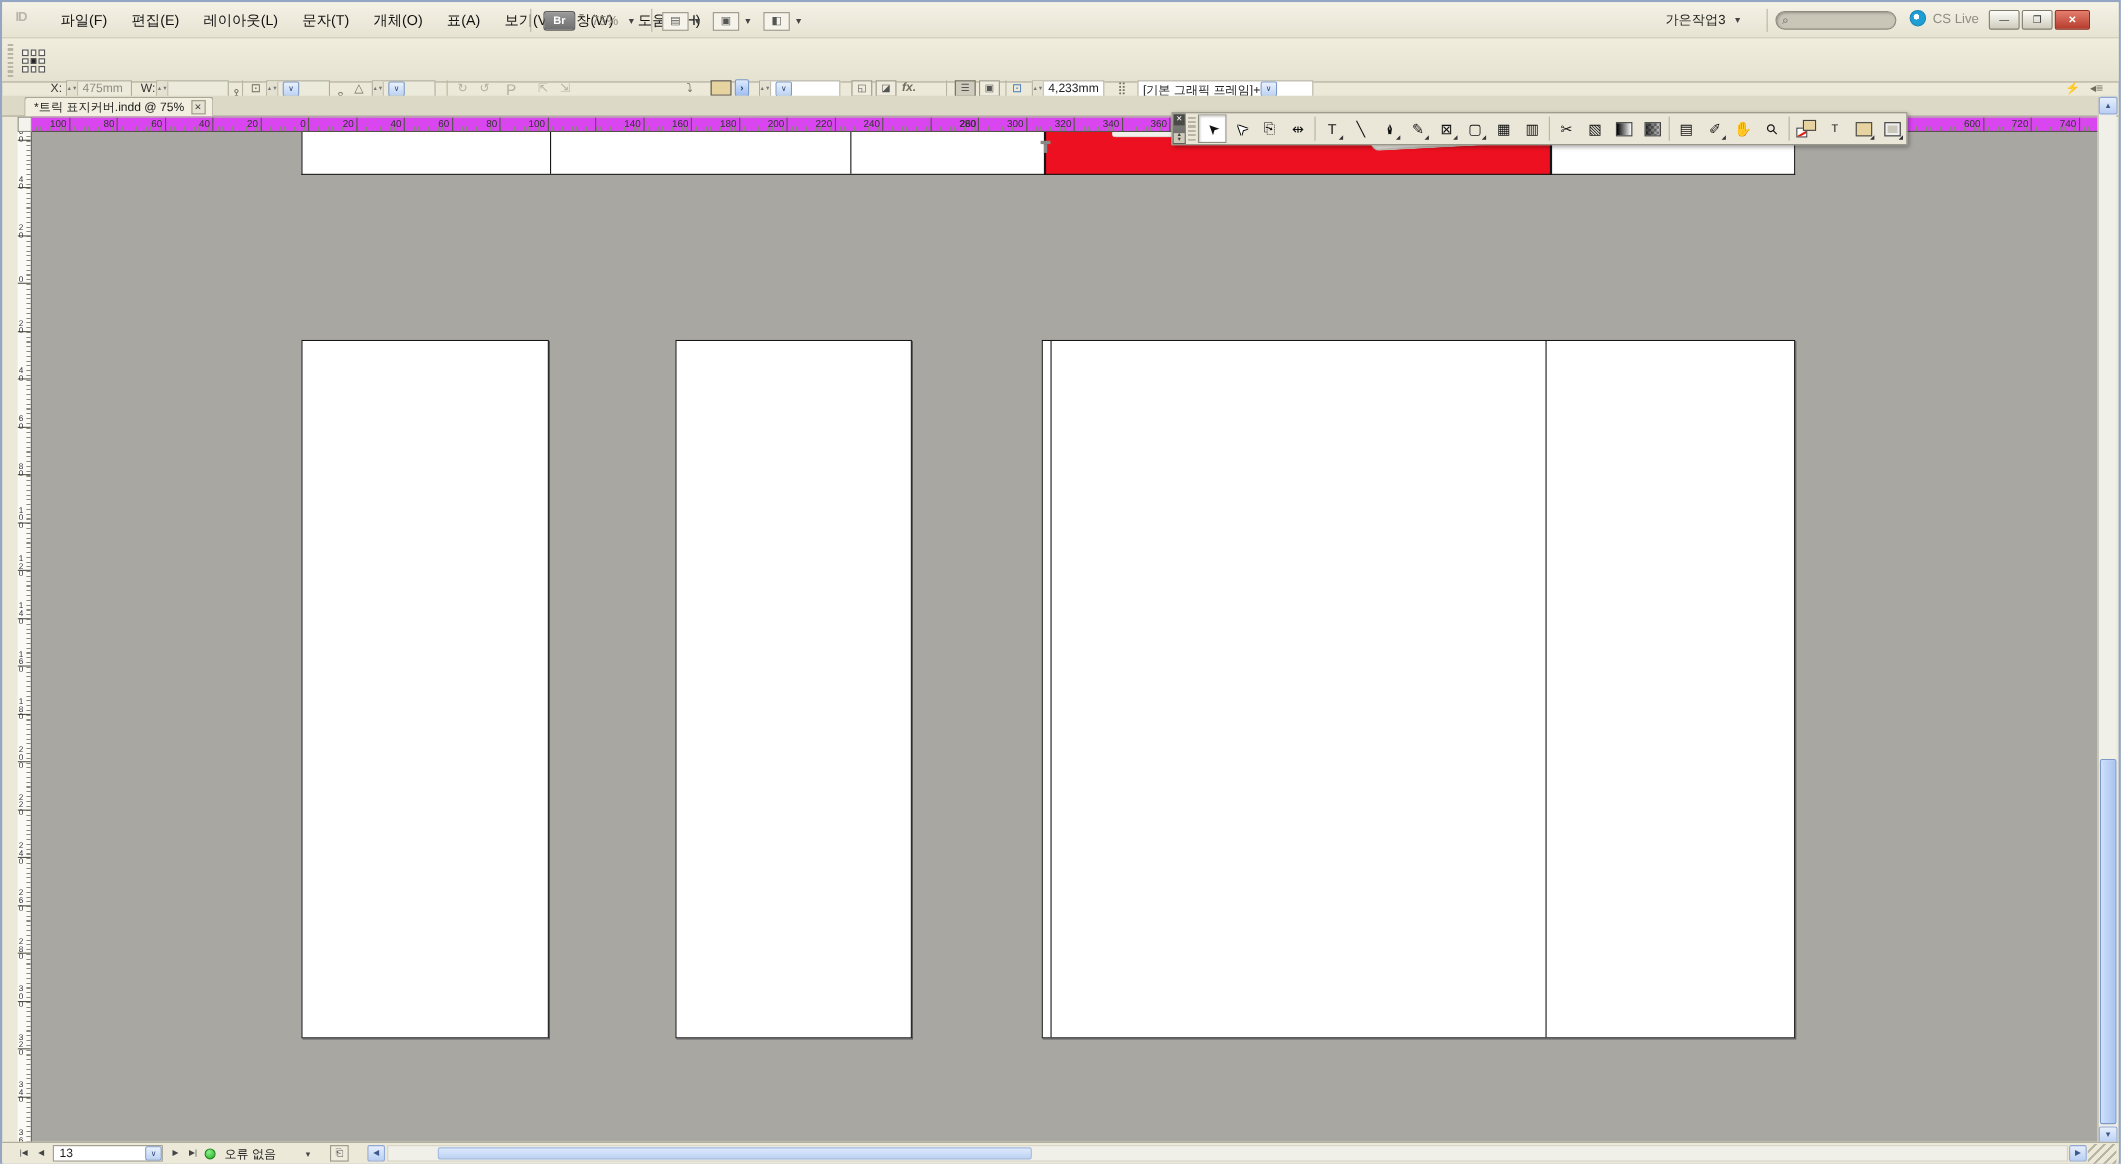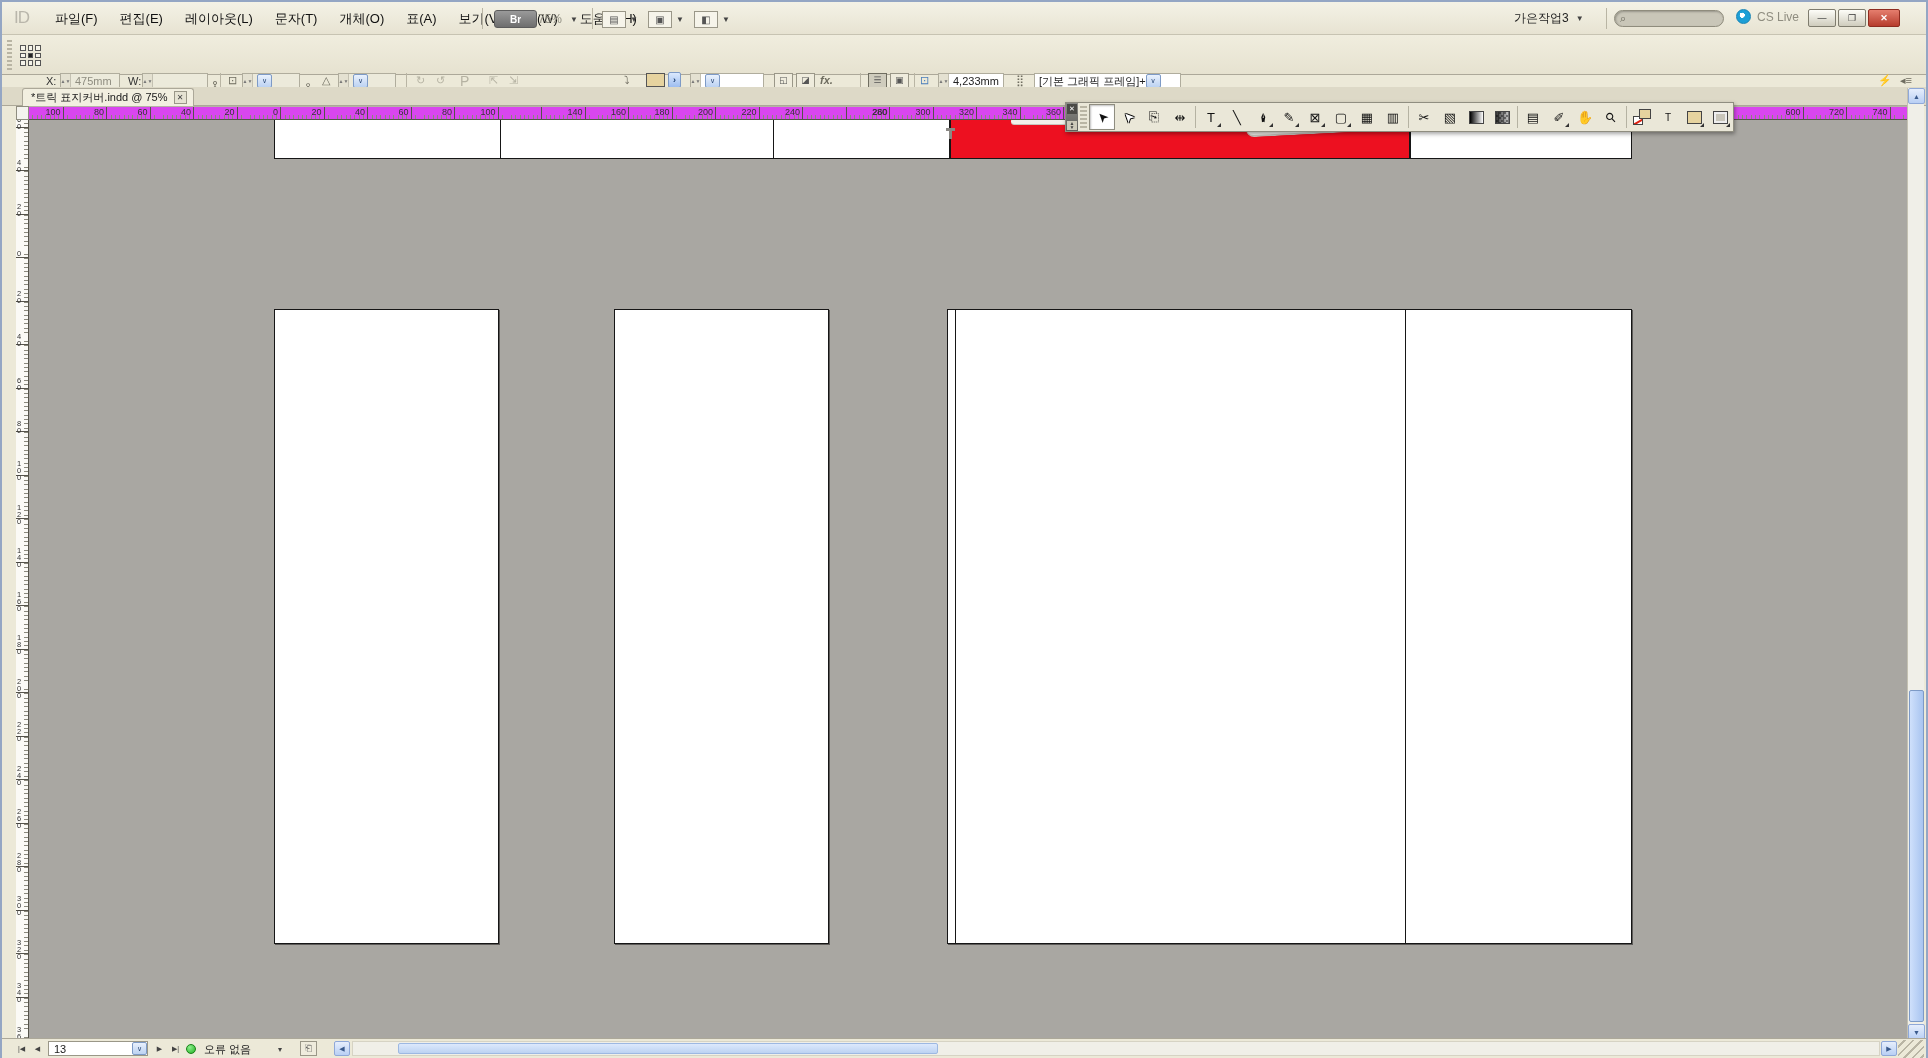--- a/index.html
+++ b/index.html
@@ -5,26 +5,26 @@
   * { margin:0; padding:0; box-sizing:border-box; }
   html,body { width:1928px; height:1058px; overflow:hidden; }
   body { font-family:"Liberation Sans", sans-serif; font-size:11px; color:#1a1a1a; }
 
   .app { position:absolute; inset:0; width:1928px; height:1058px;
          background:#ece9d8; border:2px solid #94a6c4; }
 
   
   .titlebar { position:absolute; left:0; top:0; width:100%; height:33px;
               background:linear-gradient(#f4f2e6,#e7e3d2); border-bottom:1px solid #c7c3b2; }
-  .id-logo { position:absolute; left:12px; top:6px; font-size:17px; font-weight:normal;
+  .id-logo { position:absolute; left:12px; top:6px; font-size:12px; font-weight:bold;
              color:#b9b6ab; letter-spacing:-1px; }
   .menubar { position:absolute; left:42px; top:0; height:33px; display:flex; align-items:center; }
   .menu-item { padding:0 11px; line-height:33px; font-size:13px; color:#111; cursor:default; }
   .tb-sep { position:absolute; top:6px; width:1px; height:21px; background:#b9b5a4; }
-  .br-btn { position:absolute; left:492px; top:8px; width:43px; height:18px; border-radius:3px;
+  .br-btn { position:absolute; left:492px; top:8px; width:29px; height:18px; border-radius:3px;
             background:linear-gradient(#9a9a9a,#6e6e6e); color:#fff; font-size:10px; font-weight:bold;
             text-align:center; line-height:18px; border:1px solid #5c5c5c; }
   .zoom-combo { position:absolute; left:530px; top:8px; width:52px; height:18px; color:#8f8d80;
                 font-size:12px; display:flex; align-items:center; gap:8px; padding-left:6px; }
   .icon-dd { position:absolute; top:7px; height:20px; display:flex; align-items:center; gap:4px; }
   .icon-dd .ic { width:24px; height:17px; border:1px solid #9a9788; background:#f6f4ea;
                  display:flex; align-items:center; justify-content:center; font-size:10px; color:#555; }
   .dd-caret { font-size:8px; color:#444; }
   .workspace { position:absolute; left:1512px; top:0; height:33px; display:flex; align-items:center;
                gap:7px; font-size:12px; color:#222; }
@@ -330,21 +330,21 @@
     <div class="fld white" style="left:936px;top:38px;width:66px">
       <span class="spin">▲▼</span>
       <span class="val">4,233mm</span>
     </div>
     <div class="fld white" style="left:936px;top:55px;width:40px">
       <span class="val">⌐</span>
       <span class="xpv">∨</span>
     </div>
 
     <span class="cp-ic" style="left:1014px;top:39px">⣿</span>
-    <div class="fld white" style="left:1032px;top:38px;width:147px">
+    <div class="fld white" style="left:1032px;top:38px;width:160px">
       <span class="val">[기본 그래픽 프레임]+</span>
       <span class="xpv">∨</span>
     </div>
     <span class="cp-ic dis" style="left:1150px;top:57px">⟲</span>
     <span class="cp-ic dis" style="left:1172px;top:57px">⊕</span>
 
     <span class="cp-ic" style="left:1876px;top:39px">⚡</span>
     <span class="cp-ic" style="left:1898px;top:39px">◂≡</span>
   </div>
 

